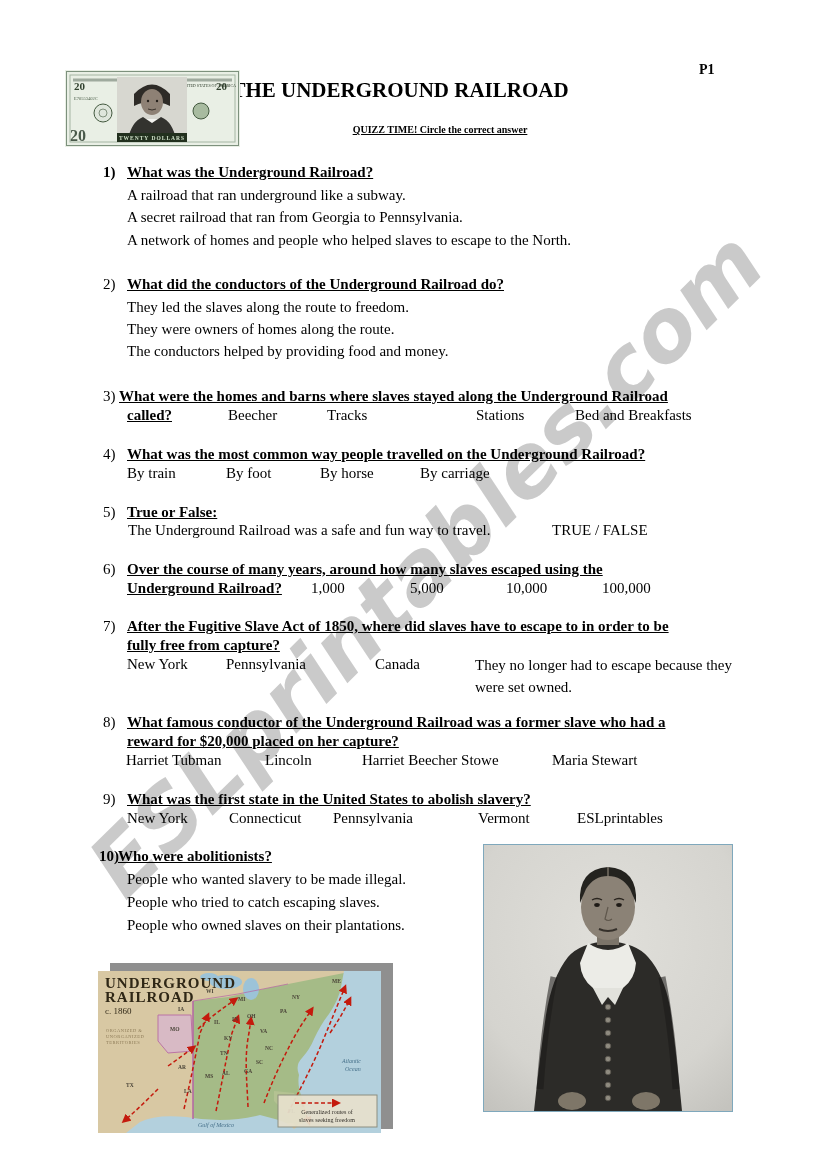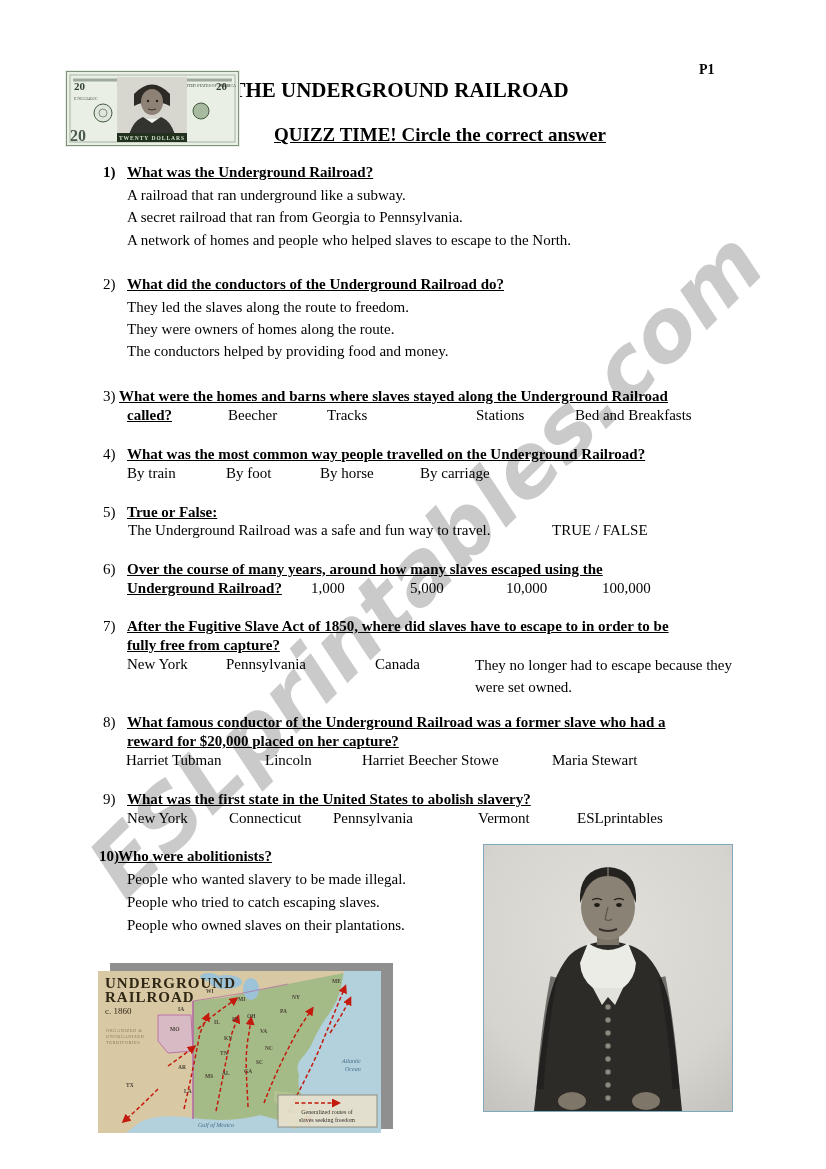--- a/index.html
+++ b/index.html
@@ -14,21 +14,21 @@
        transform:rotate(-44.5deg);}
   .row{position:absolute;left:0;width:826px;white-space:nowrap;
        font-size:15px;line-height:19px;}
   .t{position:absolute;white-space:nowrap;}
   .qh{font-weight:bold;text-decoration:underline;}
   .bold{font-weight:bold;}
   .optwrap{white-space:normal;width:260px;line-height:21.5px;}
   .title{position:absolute;top:78px;left:160px;width:480px;text-align:center;
        font-size:21px;font-weight:bold;}
   .subtitle{position:absolute;top:124px;left:240px;width:400px;text-align:center;
-       font-size:19px;font-weight:bold;text-decoration:underline;}
+       font-size:10px;font-weight:bold;text-decoration:underline;}
   .pagenum{position:absolute;top:62px;left:699px;font-size:14px;font-weight:bold;}
   .bill{position:absolute;left:65px;top:70px;}
   .mapimg{position:absolute;left:98px;top:971px;box-shadow:12px -8px 0 #8f8f8f;}
   .photo{position:absolute;left:483px;top:844px;border:1px solid #7fa8bc;
        line-height:0;}
 </style>
 </head>
 <body>
 
 <div class="layer" id="watermark">

